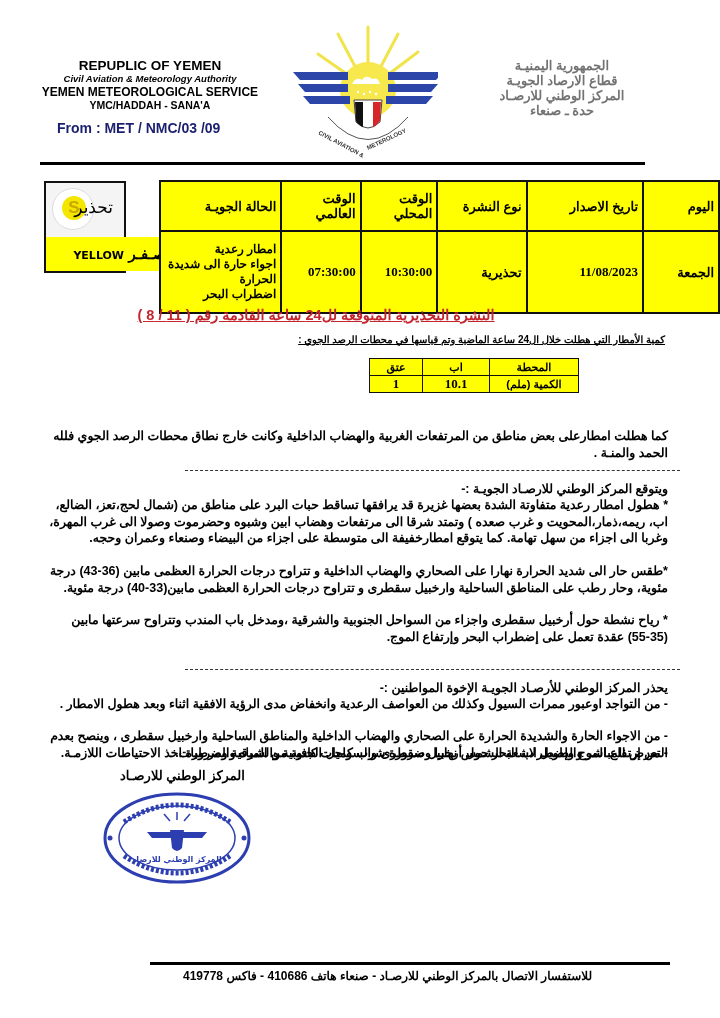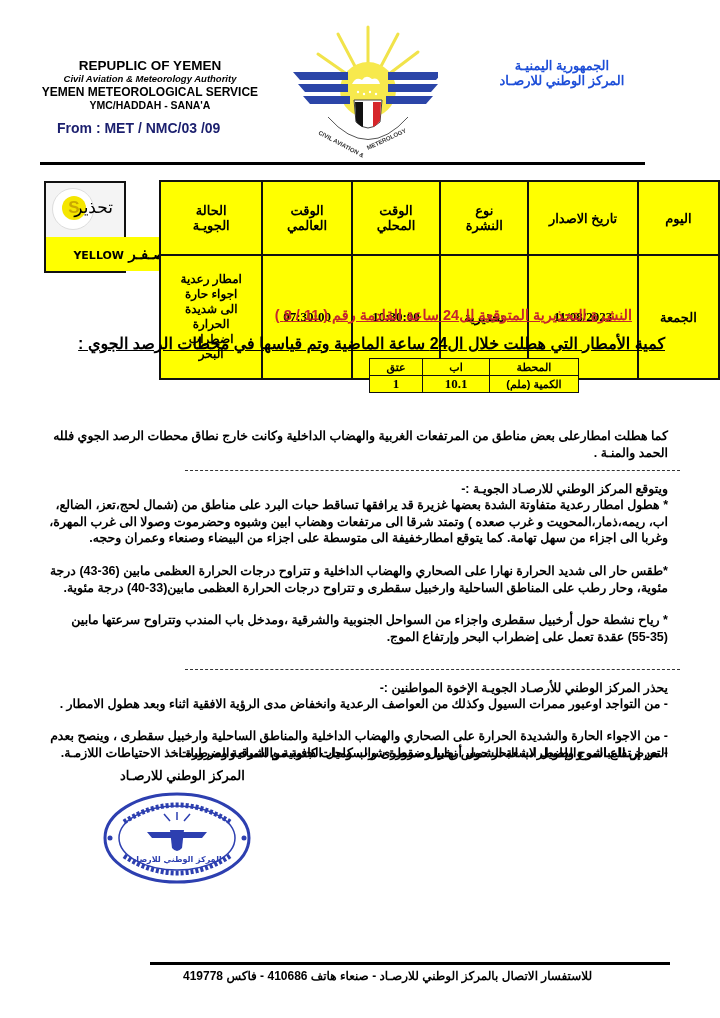--- a/index.html
+++ b/index.html
@@ -8,44 +8,44 @@
 
   
   .hdr-left { left: 40px; top: 58px; width: 220px; text-align: center; color: #000000; font-weight: bold; }
   .hdr-left .l1 { font-size: 13.5px; line-height: 15px; }
   .hdr-left .l2 { font-size: 9.5px; line-height: 12px; font-style: italic; }
   .hdr-left .l3 { font-size: 12px; line-height: 14px; }
   .hdr-left .l4 { font-size: 10.5px; line-height: 13px; }
   .from { left: 57px; top: 120px; font-size: 14px; font-weight: bold; color: #1b1f6e; }
 
   
-  .hdr-right { right: 38px; top: 58px; width: 240px; text-align: center; font-weight: bold; font-size: 13px; line-height: 15px; direction: rtl; color: #1d4ed8; }
+  .hdr-right { right: 38px; top: 58px; width: 240px; text-align: center; font-weight: bold; font-size: 13px; line-height: 15px; direction: rtl; color: #737373; }
 
   .logo { left: 288px; top: 22px; width: 150px; height: 140px; }
 
   .rule-top { left: 40px; top: 162px; width: 605px; height: 3px; background: #000; }
 
   
   .warn-box { left: 44px; top: 181px; width: 78px; height: 88px; border: 2px solid #111; background: #fff; }
   .warn-box .top { position: absolute; left: 0; top: 0; width: 78px; height: 54px; background: #f4f4f4; }
   .warn-box .circle { position: absolute; left: 6px; top: 5px; width: 42px; height: 42px; border-radius: 50%; background: #fff; border: 1px solid #ddd; box-sizing: border-box; }
   .warn-box .circle span { position: absolute; left: 9px; top: 7px; width: 24px; height: 24px; border-radius: 50%; background: #f5e600; font-weight: bold; font-size: 17px; text-align: center; line-height: 24px; color: #c9a800; }
   .warn-box .label-ar { position: absolute; right: 11px; top: 14px; font-size: 17px; font-family: "DejaVu Serif", serif; }
   .warn-box .bottom { position: absolute; left: 0; top: 54px; width: 78px; height: 34px; background: #ffff00; direction: rtl; text-align: center; font-weight: bold; line-height: 34px; white-space: nowrap; padding-left: 46px; }
   .warn-box .bottom .ar { font-size: 15px; }
   .warn-box .bottom .en { font-size: 11px; font-family: "DejaVu Sans", sans-serif; }
 
   table.main { position: absolute; left: 159px; top: 180px; border-collapse: collapse; direction: rtl; background: #ffff00; }
-  table.main td { border: 2px solid #111; text-align: center; font-weight: bold; padding: 16px; }
+  table.main td { border: 2px solid #111; font-weight: bold; padding: 4px; }
   table.main tr.hrow td { height: 40px; font-size: 13px; }
   table.main tr.vrow td { height: 72px; font-size: 13px; }
   table.main td.num { font-family: "Liberation Serif", serif; font-size: 15.5px; }
 
-  .subtitle { left: 0; top: 307px; width: 632px; text-align: right; direction: rtl; color: #c4262e; font-weight: bold; font-size: 14.5px; text-decoration: underline; }
-  .rain-title { right: 55px; top: 334px; direction: rtl; font-weight: bold; font-size: 16px; text-decoration: underline; }
+  .subtitle { left: 0; top: 307px; width: 632px; text-align: center; direction: rtl; color: #c4262e; font-weight: bold; font-size: 14.5px; text-decoration: underline; }
+  .rain-title { right: 55px; top: 334px; direction: rtl; font-weight: bold; font-size: 10px; text-decoration: underline; }
 
   table.rain { position: absolute; left: 369px; top: 358px; border-collapse: collapse; direction: rtl; background: #ffff00; }
   table.rain td { border: 1px solid #111; text-align: center; font-weight: bold; font-size: 11px; height: 16px; padding: 0; }
   table.rain td.num { font-family: "Liberation Serif", serif; font-size: 13px; }
 
   .para { right: 52px; width: 620px; direction: rtl; text-align: right; font-weight: bold; font-size: 12.5px; line-height: 16.5px; }
   .dash { left: 185px; width: 495px; height: 0; border-top: 1.5px dashed #333; }
 
   .sig { left: 120px; top: 752px; font-weight: bold; font-size: 13px; direction: rtl; }
   .stamp { left: 102px; top: 790px; width: 150px; height: 96px; }
@@ -89,21 +89,23 @@
   <path d="M66 78 L94 78 L92 100 Q80 112 68 100 Z" fill="#ffffff" stroke="#444" stroke-width="1"></path>
   <path d="M67 80 L75 80 L75 105 Q70 103 68 99 Z" fill="#111"></path>
   <path d="M85 80 L93 80 L92 99 Q89 103 85 105 Z" fill="#d6262a"></path>
   <path d="M40 95 Q80 140 120 95" fill="none" stroke="#555" stroke-width="1"></path>
   <text x="30" y="112" font-size="6" font-weight="bold" fill="#333" font-family="Liberation Sans, sans-serif" transform="rotate(28 30 112)">CIVIL AVIATION &amp;</text>
   <text x="80" y="128" font-size="6" font-weight="bold" fill="#333" font-family="Liberation Sans, sans-serif" transform="rotate(-25 80 128)">METEROLOGY</text>
 </svg>
 
 <div class="abs hdr-right">
   <div>الجمهورية اليمنيـة</div>
+  <div>قطاع الارصاد الجويـة</div>
   <div>المركز الوطني للارصـاد</div>
+  <div>حدة ـ صنعاء</div>
 </div>
 
 <div class="abs rule-top"></div>
 
 <div class="abs warn-box">
   <div class="top">
     <div class="circle">
         <span>S</span>
       </div>
     <div class="label-ar">تحذير</div>

